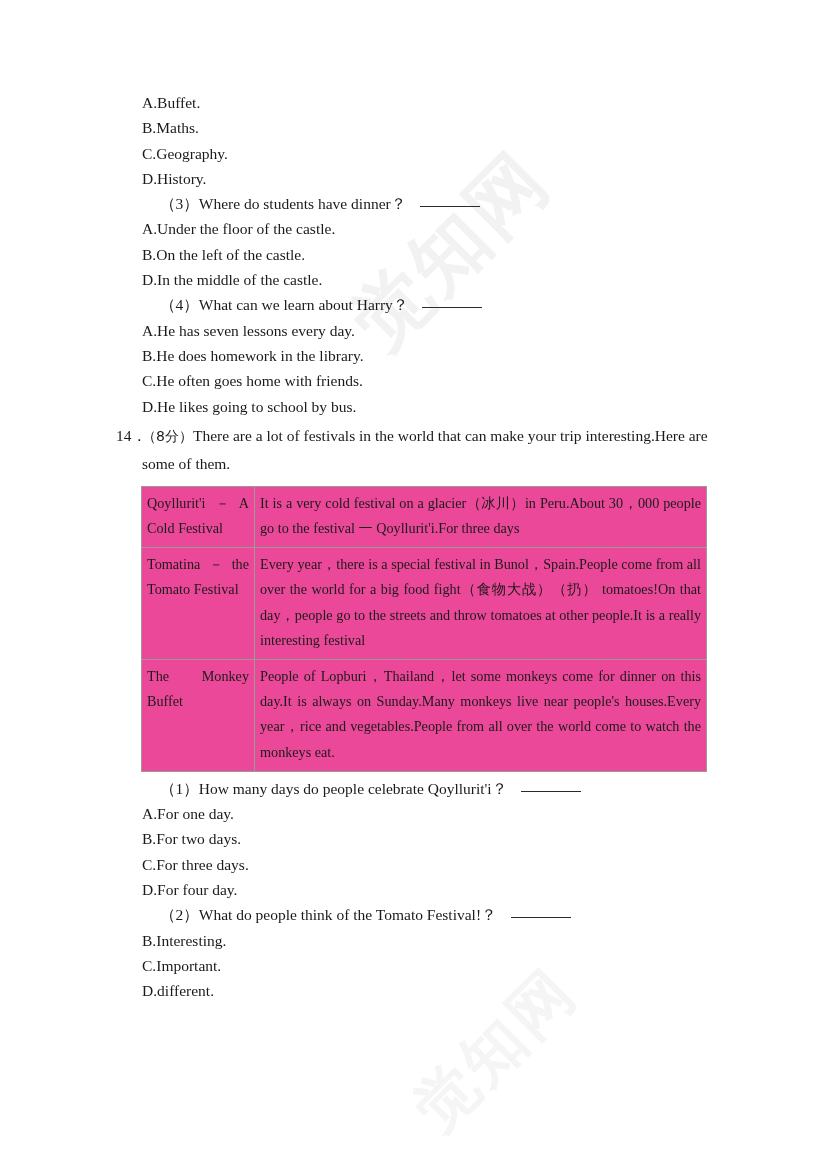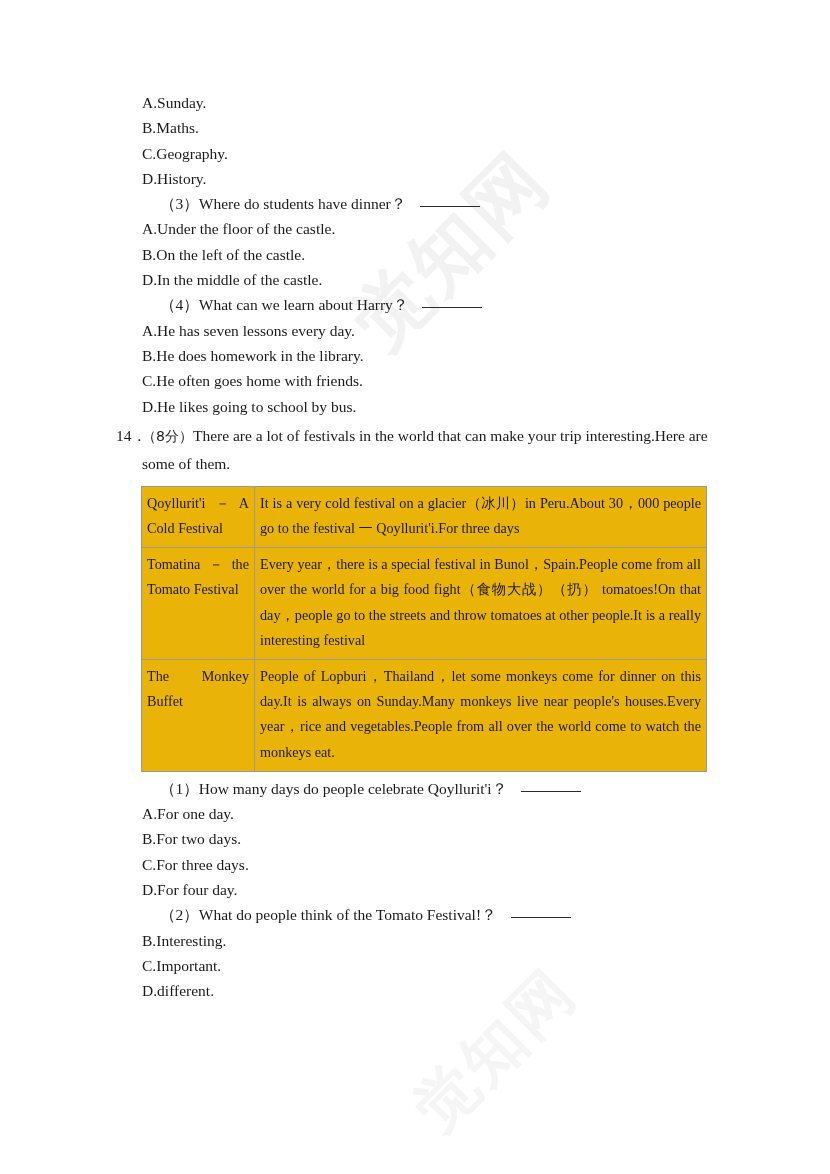--- a/index.html
+++ b/index.html
@@ -95,21 +95,21 @@
   .qitem .cont {
     text-align: left;
   }
   
   table.festivals {
     position: relative;
     margin: 8px 0 0 141px;
     width: 566px;
     border-collapse: collapse;
     table-layout: fixed;
-    background: #eab308;
+    background: #ec4899;
   }
   table.festivals td {
     border: 1px solid #9a9a9a;
     vertical-align: top;
     font-size: 14.2px;
     line-height: 25.2px;
     padding: 4px 5px 6px 5px;
   }
   td.label {
     width: 102px;
@@ -133,21 +133,21 @@
 </head>
 <body>
 
 <div id="page">
 
   <div class="watermark wm-main">觉知网</div>
   <div class="watermark wm-bottom">觉知网</div>
 
   <div class="content">
 
-    <p class="line opt">A.Sunday.</p>
+    <p class="line opt">A.Buffet.</p>
     <p class="line opt">B.Maths.</p>
     <p class="line opt">C.Geography.</p>
     <p class="line opt">D.History.</p>
 
     <p class="line subq"><span>（3）Where do students have dinner？</span><span class="blank"></span></p>
     <p class="line opt">A.Under the floor of the castle.</p>
     <p class="line opt">B.On the left of the castle.</p>
     <p class="line opt">D.In the middle of the castle.</p>
 
     <p class="line subq"><span>（4）What can we learn about Harry？</span><span class="blank"></span></p>

